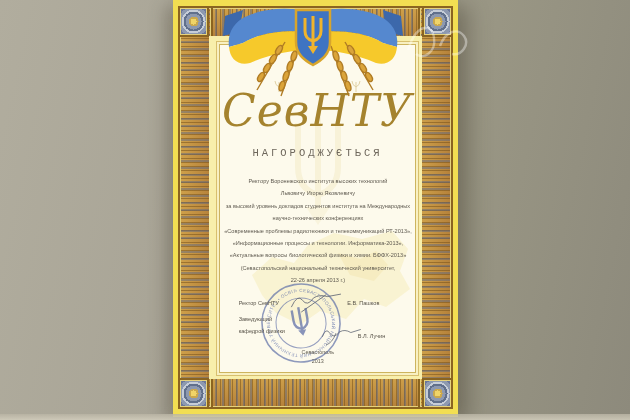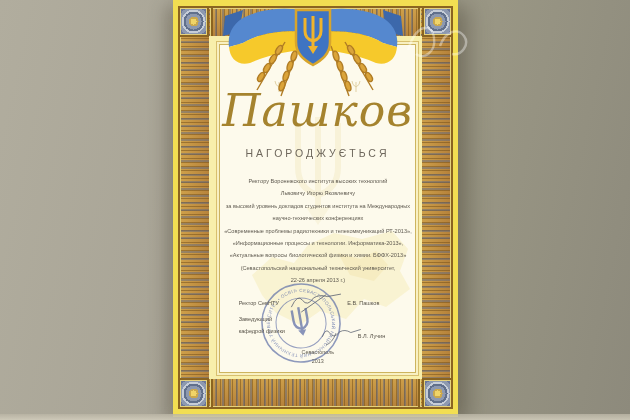--- a/index.html
+++ b/index.html
@@ -32,21 +32,21 @@
   #corner-tl{left:5px;top:6px;} #corner-tr{right:5px;top:6px;}
   #corner-bl{left:5px;bottom:8px;} #corner-br{right:5px;bottom:8px;}
   #mat{position:absolute;left:36px;top:36px;right:36px;bottom:38px;background:#f8efab;}
   #panel{position:absolute;left:46px;top:44px;right:42px;bottom:44px;background:#fdfaec;
     border:1px solid #cdb45e;box-shadow:0 0 0 2px #f8f0c2,0 0 0 3px #d8bf6e;}
   
   #title{position:absolute;top:44px;left:0;width:100%;text-align:center;
     font-family:"DejaVu Serif",serif;font-style:italic;font-weight:400;
     font-size:44px;line-height:1;color:#a5832e;letter-spacing:1px;}
   #subtitle{position:absolute;top:102px;left:0;width:100%;text-align:center;
-    font-family:Liberation Sans, sans-serif;font-size:10.5px;letter-spacing:3px;color:#6e675c;}
+    font-family:Liberation Mono, monospace;font-size:10.5px;letter-spacing:3px;color:#6e675c;}
   .sprig{position:absolute;top:34px;opacity:.5;}
   
   #lines{position:absolute;top:130px;left:-30.5%;width:161%;
     transform:scale(.62);transform-origin:50% 0;
     text-align:center;font-size:9px;line-height:20px;color:#5f5a50;}
   
   #wm-trident{position:absolute;top:64px;left:50%;transform:translateX(-50%);opacity:.55;}
   #wm-map{position:absolute;top:178px;left:22px;opacity:.6;}
   
   #stamp{position:absolute;left:39px;top:236px;opacity:.8;transform:rotate(-10deg);}
@@ -103,21 +103,21 @@
           </g>
       </svg>
       <svg class="sprig" style="right:52px" width="14" height="14" viewBox="0 0 14 14">
         <g stroke="#c3a75c" stroke-width="1" fill="none">
             <path d="M7 13 V3"></path>
             <path d="M7 8 Q3 6 3 2"></path>
             <path d="M7 8 Q11 6 11 2"></path>
           </g>
       </svg>
 
-      <div id="title">Пашков</div>
+      <div id="title">СевНТУ</div>
       <div id="subtitle">НАГОРОДЖУЄТЬСЯ</div>
 
       <div id="lines">
         <div>Ректору Воронежского института высоких технологий</div>
         <div>Львовичу Игорю Яковлевичу</div>
         <div>за высокий уровень докладов студентов института на Международных</div>
         <div>научно-технических конференциях</div>
         <div>«Современные проблемы радиотехники и телекоммуникаций РТ-2013»,</div>
         <div>«Информационные процессы и технологии. Информатика-2013»,</div>
         <div>«Актуальные вопросы биологической физики и химии. БФФХ-2013»</div>

